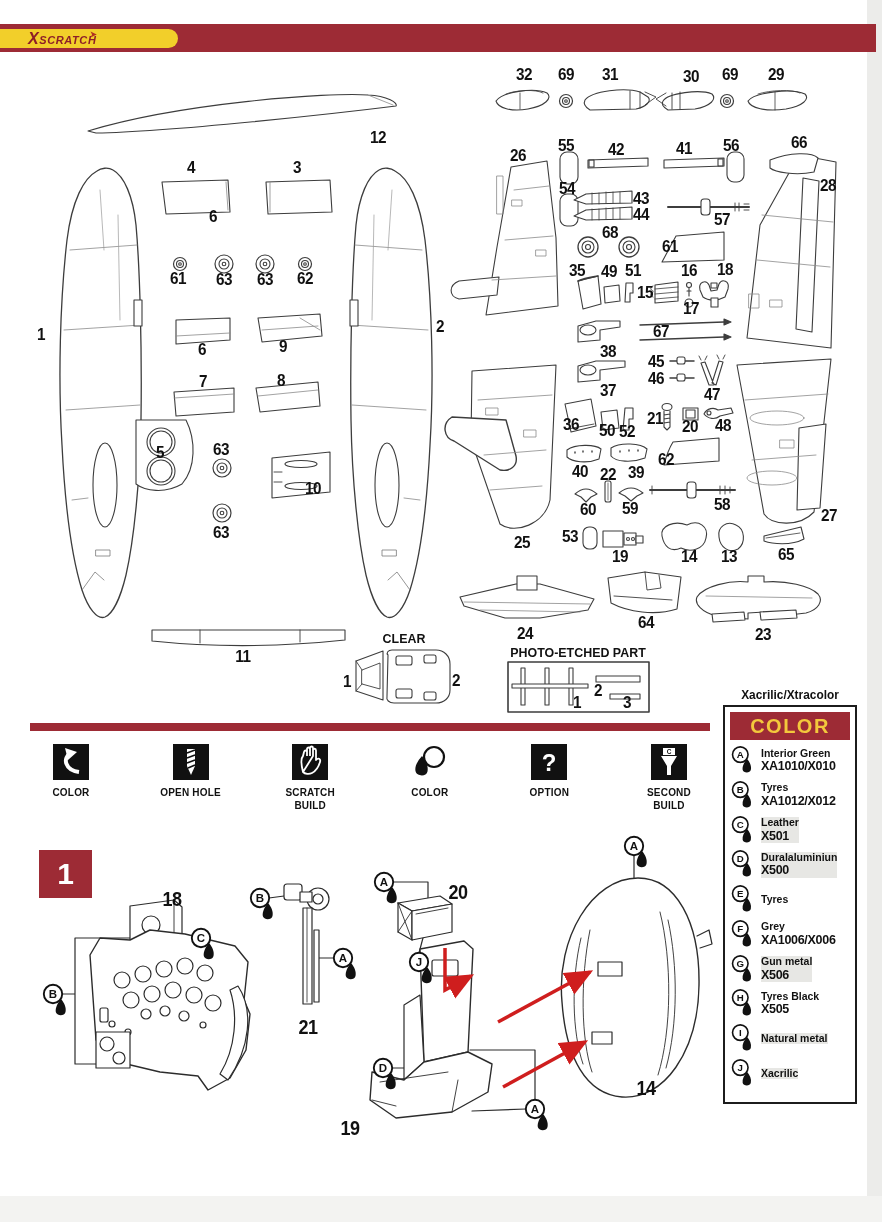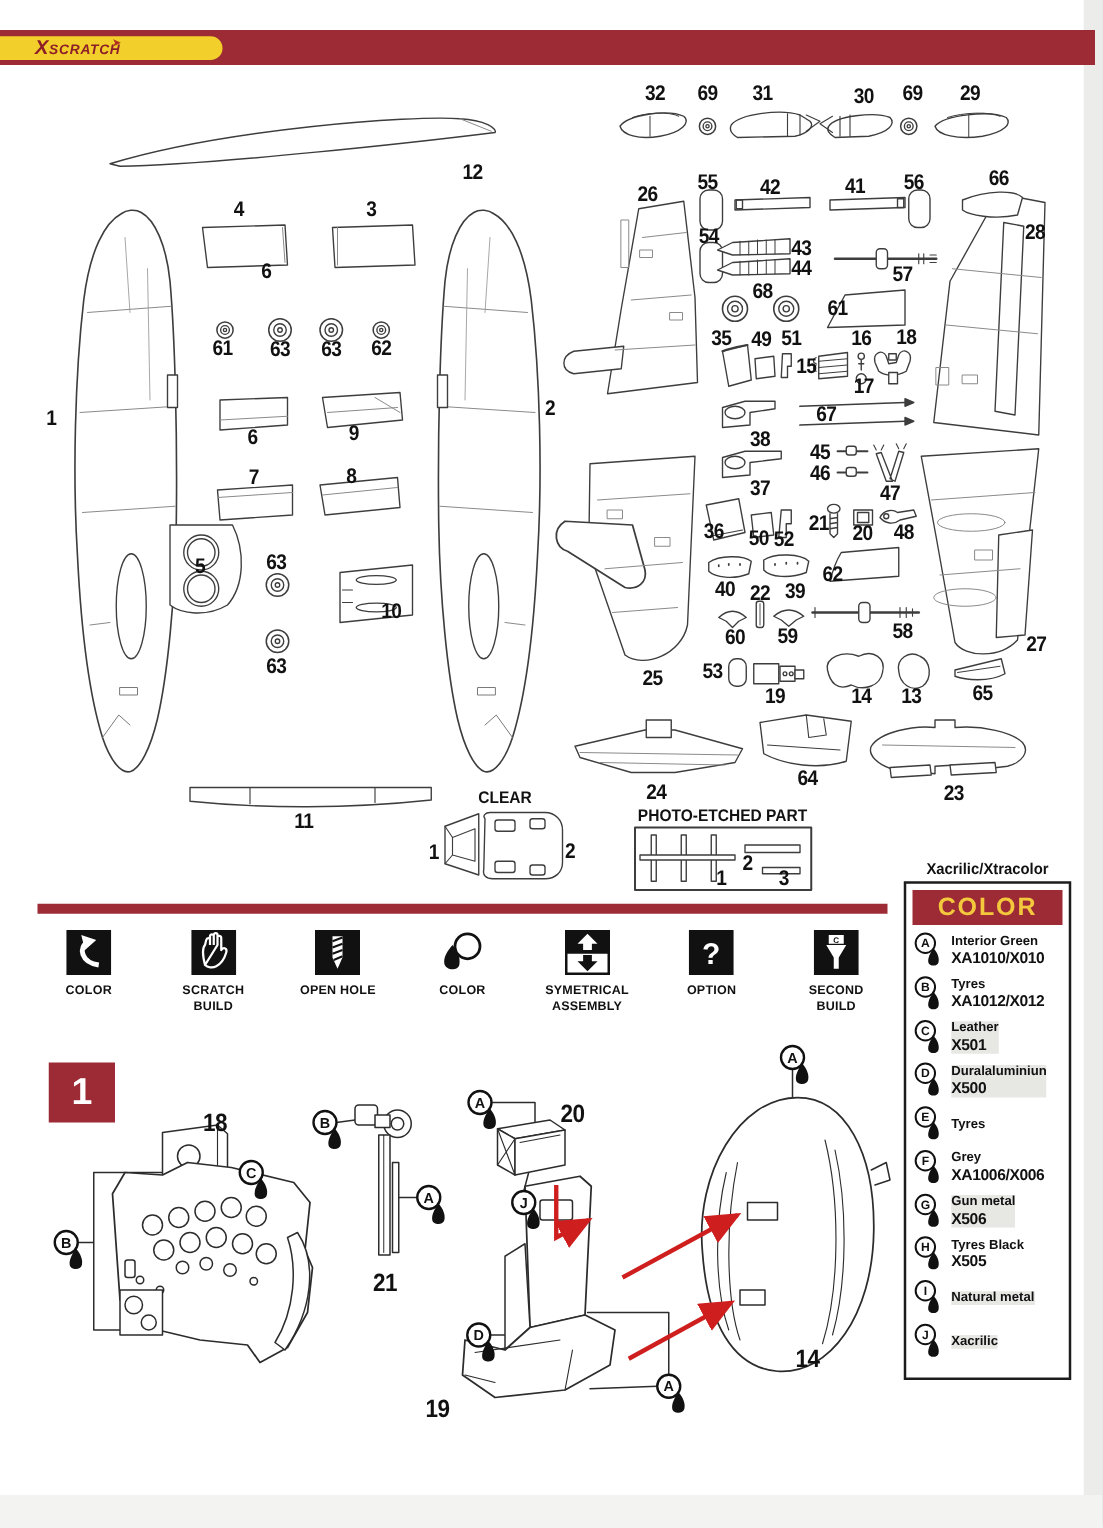--- a/index.html
+++ b/index.html
@@ -462,47 +462,38 @@
         <div class="licon"><svg viewBox="0 0 36 36">
             <rect width="36" height="36" fill="#111"></rect>
             <path d="M26,28 C12,26 9,14 18,9" stroke="#fff" stroke-width="4" fill="none"></path>
             <path d="M12,4 L24,8 L15,16 Z" fill="#fff"></path>
           </svg></div>
         <div class="llabel">COLOR</div>
       </div>
       <div class="litem">
         <div class="licon"><svg viewBox="0 0 36 36">
             <rect width="36" height="36" fill="#111"></rect>
-            <path d="M11,28 C9,20 9,14 11,12 L12,8 C12.5,6 15,6 15,8 L15,12 M15,12 L15,5 C15,3 18,3 18,5 L18,12 M18,12 L18,4 C18,2 21,2 21,4 L21,12 M21,12 L21,6 C21,4 24,4.5 24,6.5 L24,16 C26,13.5 29,14.5 28,18 C26.5,23 24,27 20,29 C17,30.5 13,30 11,28 Z" fill="none" stroke="#fff" stroke-width="1.8" stroke-linejoin="round"></path>
+            <path d="M14,5 h8 v17 l-4,9 l-4,-9 Z" fill="#fff"></path>
+            <path d="M14,9 l8,-3 M14,14 l8,-3 M14,19 l8,-3 M15,24 l7,-3" stroke="#111" stroke-width="1.6"></path>
           </svg></div>
-        <div class="llabel">SCRATCH BUILD</div>
+        <div class="llabel">OPEN HOLE</div>
       </div>
       <div class="litem">
         <div class="licon"><svg viewBox="0 0 36 36">
             <rect width="36" height="36" fill="#111"></rect>
-            <path d="M14,5 h8 v17 l-4,9 l-4,-9 Z" fill="#fff"></path>
-            <path d="M14,9 l8,-3 M14,14 l8,-3 M14,19 l8,-3 M15,24 l7,-3" stroke="#111" stroke-width="1.6"></path>
+            <path d="M11,28 C9,20 9,14 11,12 L12,8 C12.5,6 15,6 15,8 L15,12 M15,12 L15,5 C15,3 18,3 18,5 L18,12 M18,12 L18,4 C18,2 21,2 21,4 L21,12 M21,12 L21,6 C21,4 24,4.5 24,6.5 L24,16 C26,13.5 29,14.5 28,18 C26.5,23 24,27 20,29 C17,30.5 13,30 11,28 Z" fill="none" stroke="#fff" stroke-width="1.8" stroke-linejoin="round"></path>
           </svg></div>
-        <div class="llabel">OPEN HOLE</div>
+        <div class="llabel">SCRATCH BUILD</div>
       </div>
       <div class="litem">
         <div class="licon"><svg viewBox="0 0 36 38">
             <circle cx="22" cy="13" r="10" fill="#fff" stroke="#111" stroke-width="2.2"></circle>
             <path d="M10,12 C14,17 16.5,22 15.5,27.5 C14.5,33 4.5,32.5 3.5,27 C2.5,22 6,16.5 10,12 Z" fill="#111"></path>
           </svg></div>
         <div class="llabel">COLOR</div>
-      </div>
-      <div class="litem">
-        <div class="licon"><svg viewBox="0 0 36 36">
-            <rect width="36" height="36" fill="#111"></rect>
-            <rect x="2" y="19" width="32" height="15" fill="#fff"></rect>
-            <path d="M18,3 L26,11 L21.5,11 L21.5,16 L14.5,16 L14.5,11 L10,11 Z" fill="#fff"></path>
-            <path d="M18,33 L26,25 L21.5,25 L21.5,20 L14.5,20 L14.5,25 L10,25 Z" fill="#111"></path>
-          </svg></div>
-        <div class="llabel">SYMETRICAL ASSEMBLY</div>
       </div>
       <div class="litem">
         <div class="licon"><svg viewBox="0 0 36 36">
             <rect width="36" height="36" fill="#111"></rect>
             <text x="18" y="27" text-anchor="middle" font-family="Liberation Sans,sans-serif" font-size="24" font-weight="bold" fill="#fff">?</text>
           </svg></div>
         <div class="llabel">OPTION</div>
       </div>
       <div class="litem">
         <div class="licon"><svg viewBox="0 0 36 36">

